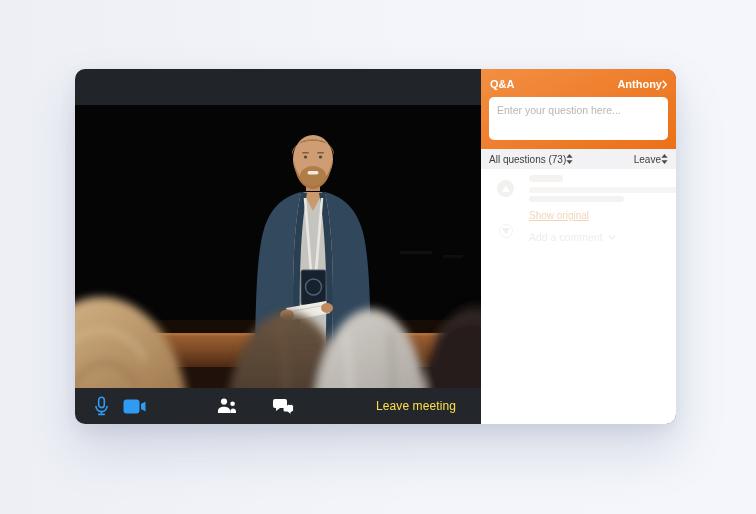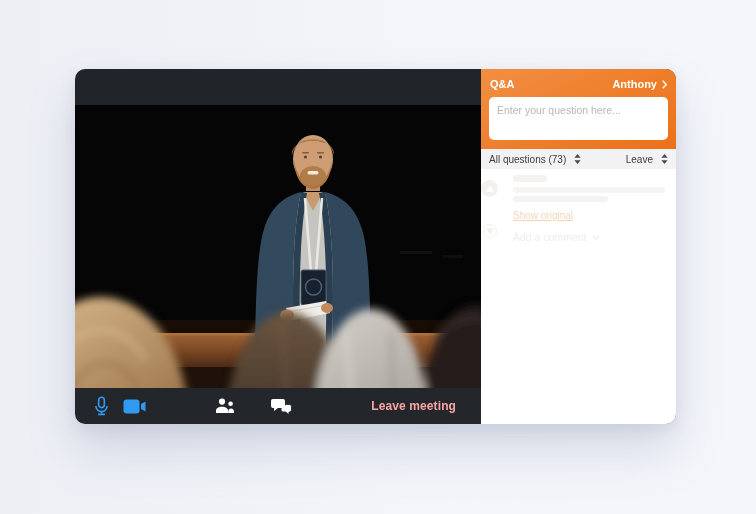--- a/index.html
+++ b/index.html
@@ -20,42 +20,42 @@
   .scene{position:absolute;inset:0;width:100%;height:100%;display:block;}
   .video-toolbar{
     height:36px;background:#23262b;flex:none;display:flex;align-items:center;
     padding-left:16px;padding-right:25px;
   }
   .tbtn{background:none;border:none;padding:3px;display:flex;align-items:center;justify-content:center;cursor:pointer;}
   .tbtn + .tbtn{margin-left:8px;}
   .toolbar-center{flex:1;display:flex;justify-content:center;gap:22px;margin-left:-14px;}
   .leave-btn{
     background:none;border:none;cursor:pointer;
-    color:#fca5a5;font-size:12px;font-weight:bold;font-family:"Liberation Sans",sans-serif;
+    color:#fde047;font-size:12px;font-weight:normal;font-family:"Liberation Sans",sans-serif;
     padding:0;letter-spacing:.1px;
   }
   
   .qa{width:195px;display:flex;flex-direction:column;background:#7f1d1d;border-radius:0 10px 10px 0;overflow:hidden;}
   .qa-head{background:linear-gradient(155deg,#f28f43 0%,#ee7d2a 55%,#eb7119 100%);padding:7px 8px 9px;flex:none;}
   .qa-head-row{display:flex;justify-content:space-between;align-items:center;margin:2px 1px 7px;}
   .qa-title{color:#fff;font-size:11px;font-weight:bold;}
-  .qa-user{display:flex;align-items:center;gap:5px;background:none;border:none;padding:0;cursor:pointer;
+  .qa-user{display:flex;align-items:center;background:none;border:none;padding:0;cursor:pointer;
            color:#fff;font-size:11px;font-weight:bold;font-family:"Liberation Sans",sans-serif;}
   .qa-input{
     display:block;width:100%;box-sizing:border-box;height:43px;border:none;border-radius:5px;
     resize:none;outline:none;background:#fff;color:#444;
     font-family:"Liberation Sans",sans-serif;font-size:10.5px;padding:7px 8px;
   }
   .qa-input::placeholder{color:#bab6b2;}
   .qa-filter{height:20px;background:#f2f2f4;flex:none;display:flex;align-items:center;justify-content:space-between;padding:0 8px;}
-  .filter-btn{display:flex;align-items:center;gap:8px;background:none;border:none;padding:0;cursor:pointer;
+  .filter-btn{display:flex;align-items:center;gap:0;background:none;border:none;padding:0;cursor:pointer;
               color:#3d3d3d;font-size:10px;font-family:"Liberation Sans",sans-serif;}
   .qa-list{flex:1;background:#fff;position:relative;}
   
-  .ghost-item{display:flex;padding:0 0;}
+  .ghost-item{display:flex;padding:0 16px;}
   .vote-col{width:17px;flex:none;display:flex;flex-direction:column;align-items:center;padding-top:11px;}
   .vote-up{width:17px;height:17px;border-radius:50%;background:#f2f1ee;border:none;padding:0;cursor:pointer;
            display:flex;align-items:center;justify-content:center;}
   .vote-down{width:14px;height:14px;border-radius:50%;background:#fff;border:1.5px solid #f2f1ee;padding:0;cursor:pointer;
            margin-top:27px;display:flex;align-items:center;justify-content:center;}
   .g-content{margin-left:15px;flex:1;padding-top:6px;}
   .gbar{background:#f4f3f1;border-radius:3px;}
   .gbar-name{width:34px;height:7px;}
   .gbar-line1{width:152px;height:6px;margin-top:5px;background:#f6f5f3;}
   .gbar-line2{width:95px;height:6px;margin-top:3px;}

